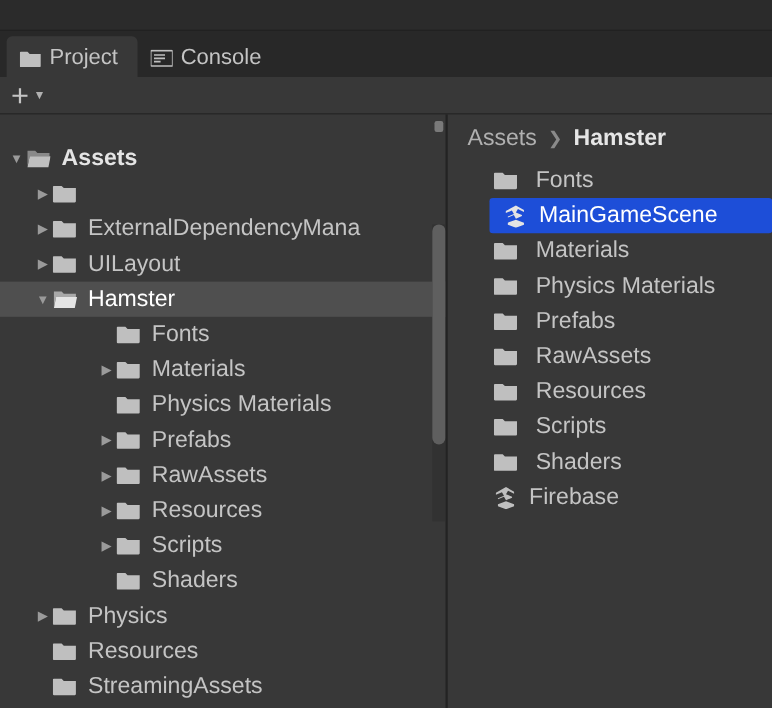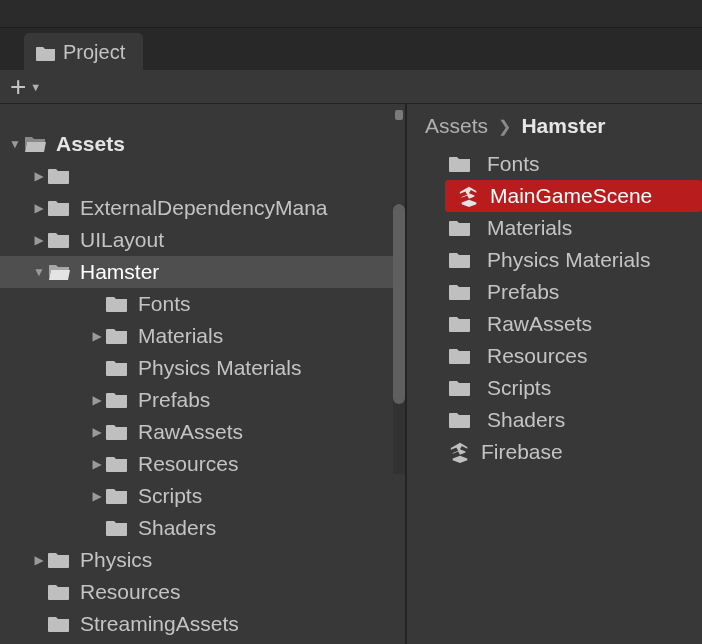--- a/index.html
+++ b/index.html
@@ -16,21 +16,21 @@
   .topbar {
     height: 28px;
     background: #2b2b2b;
     border-bottom: 1px solid #1e1e1e;
   }
   .tabbar {
     display: flex;
     align-items: flex-end;
     height: 42px;
     background: #282828;
-    padding-left: 24px;
+    padding-left: 6px;
     gap: 0;
   }
   .tab {
     display: flex;
     align-items: center;
     gap: 7px;
     padding: 8px 18px 6px 12px;
     color: #c4c4c4;
     border-top-left-radius: 5px;
     border-top-right-radius: 5px;
@@ -159,21 +159,21 @@
     display: flex;
     align-items: center;
     height: 32px;
     gap: 10px;
     cursor: pointer;
     font-size: 21px;
     padding-left: 4px;
     border-radius: 3px;
   }
   .grid-item.selected {
-    background: #b91c1c;
+    background: #1d4ed8;
     color: #ffffff;
     padding-left: 13px;
   }
   .unity-cube {
     display: inline-flex;
   }
   .ind-1 { padding-left: 30px; }
   .ind-3 { padding-left: 88px; }
 </style>
 </head>
@@ -183,20 +183,31 @@
 
 <div class="tabbar">
   <div class="tab active">
     <span class="tab-icon">
       <svg width="20" height="16" viewBox="0 0 20 16">
           <path d="M1 2h6l2 2h10v11a1 1 0 0 1-1 1H1a1 1 0 0 1-1-1V3a1 1 0 0 1 1-1z" fill="#bfbfbf"></path>
         </svg>
     </span>
     <span>Project</span>
   </div>
+  <div class="tab">
+    <span class="tab-icon">
+      <svg width="20" height="16" viewBox="0 0 20 16">
+          <rect x="0" y="1" width="20" height="14" rx="1" fill="none" stroke="#bfbfbf" stroke-width="1.5"></rect>
+          <line x1="3" y1="5" x2="13" y2="5" stroke="#bfbfbf" stroke-width="1.5"></line>
+          <line x1="3" y1="8" x2="13" y2="8" stroke="#bfbfbf" stroke-width="1.5"></line>
+          <line x1="3" y1="11" x2="9" y2="11" stroke="#bfbfbf" stroke-width="1.5"></line>
+        </svg>
+    </span>
+    <span>Console</span>
+  </div>
 </div>
 
 <div class="toolbar">
   <span class="plus">+</span>
   <span class="dropdown-caret">▼</span>
 </div>
 
 <div class="body-panes">
   <div class="left-pane">
     <div class="splitter-handle"></div>

